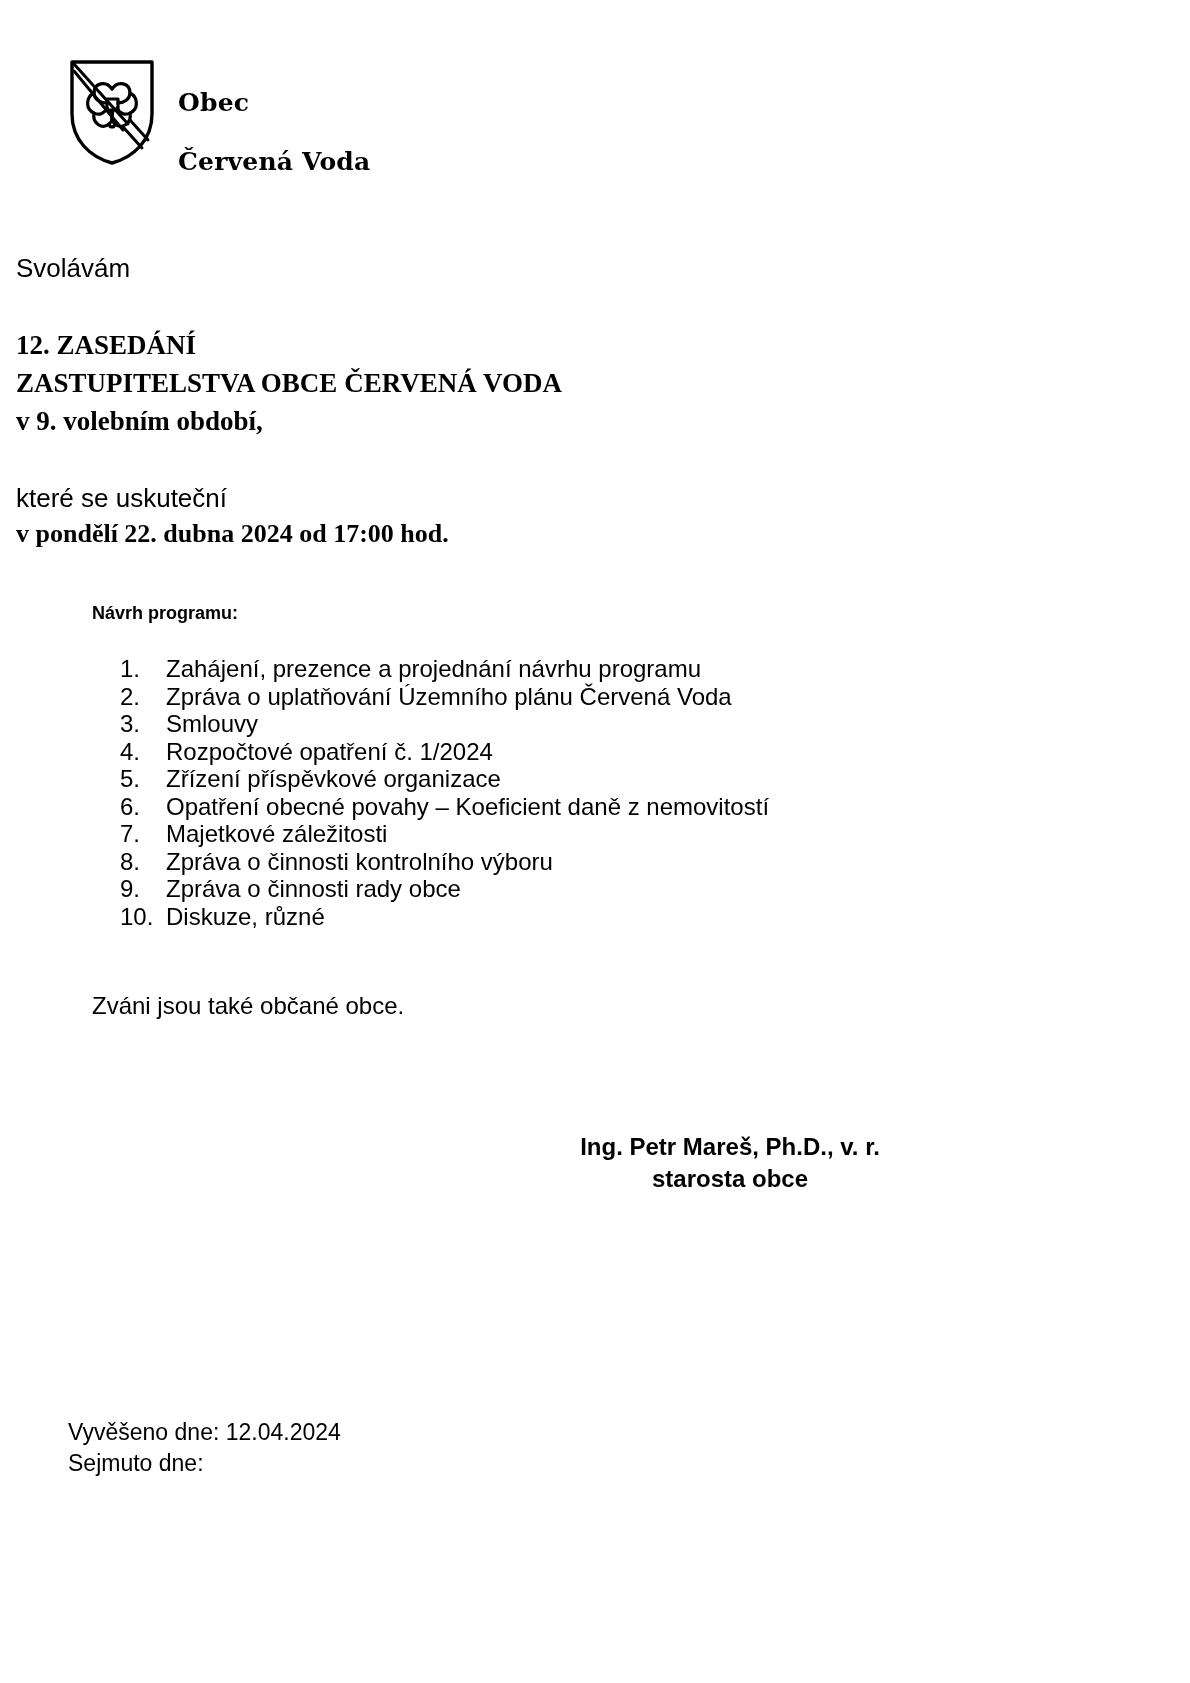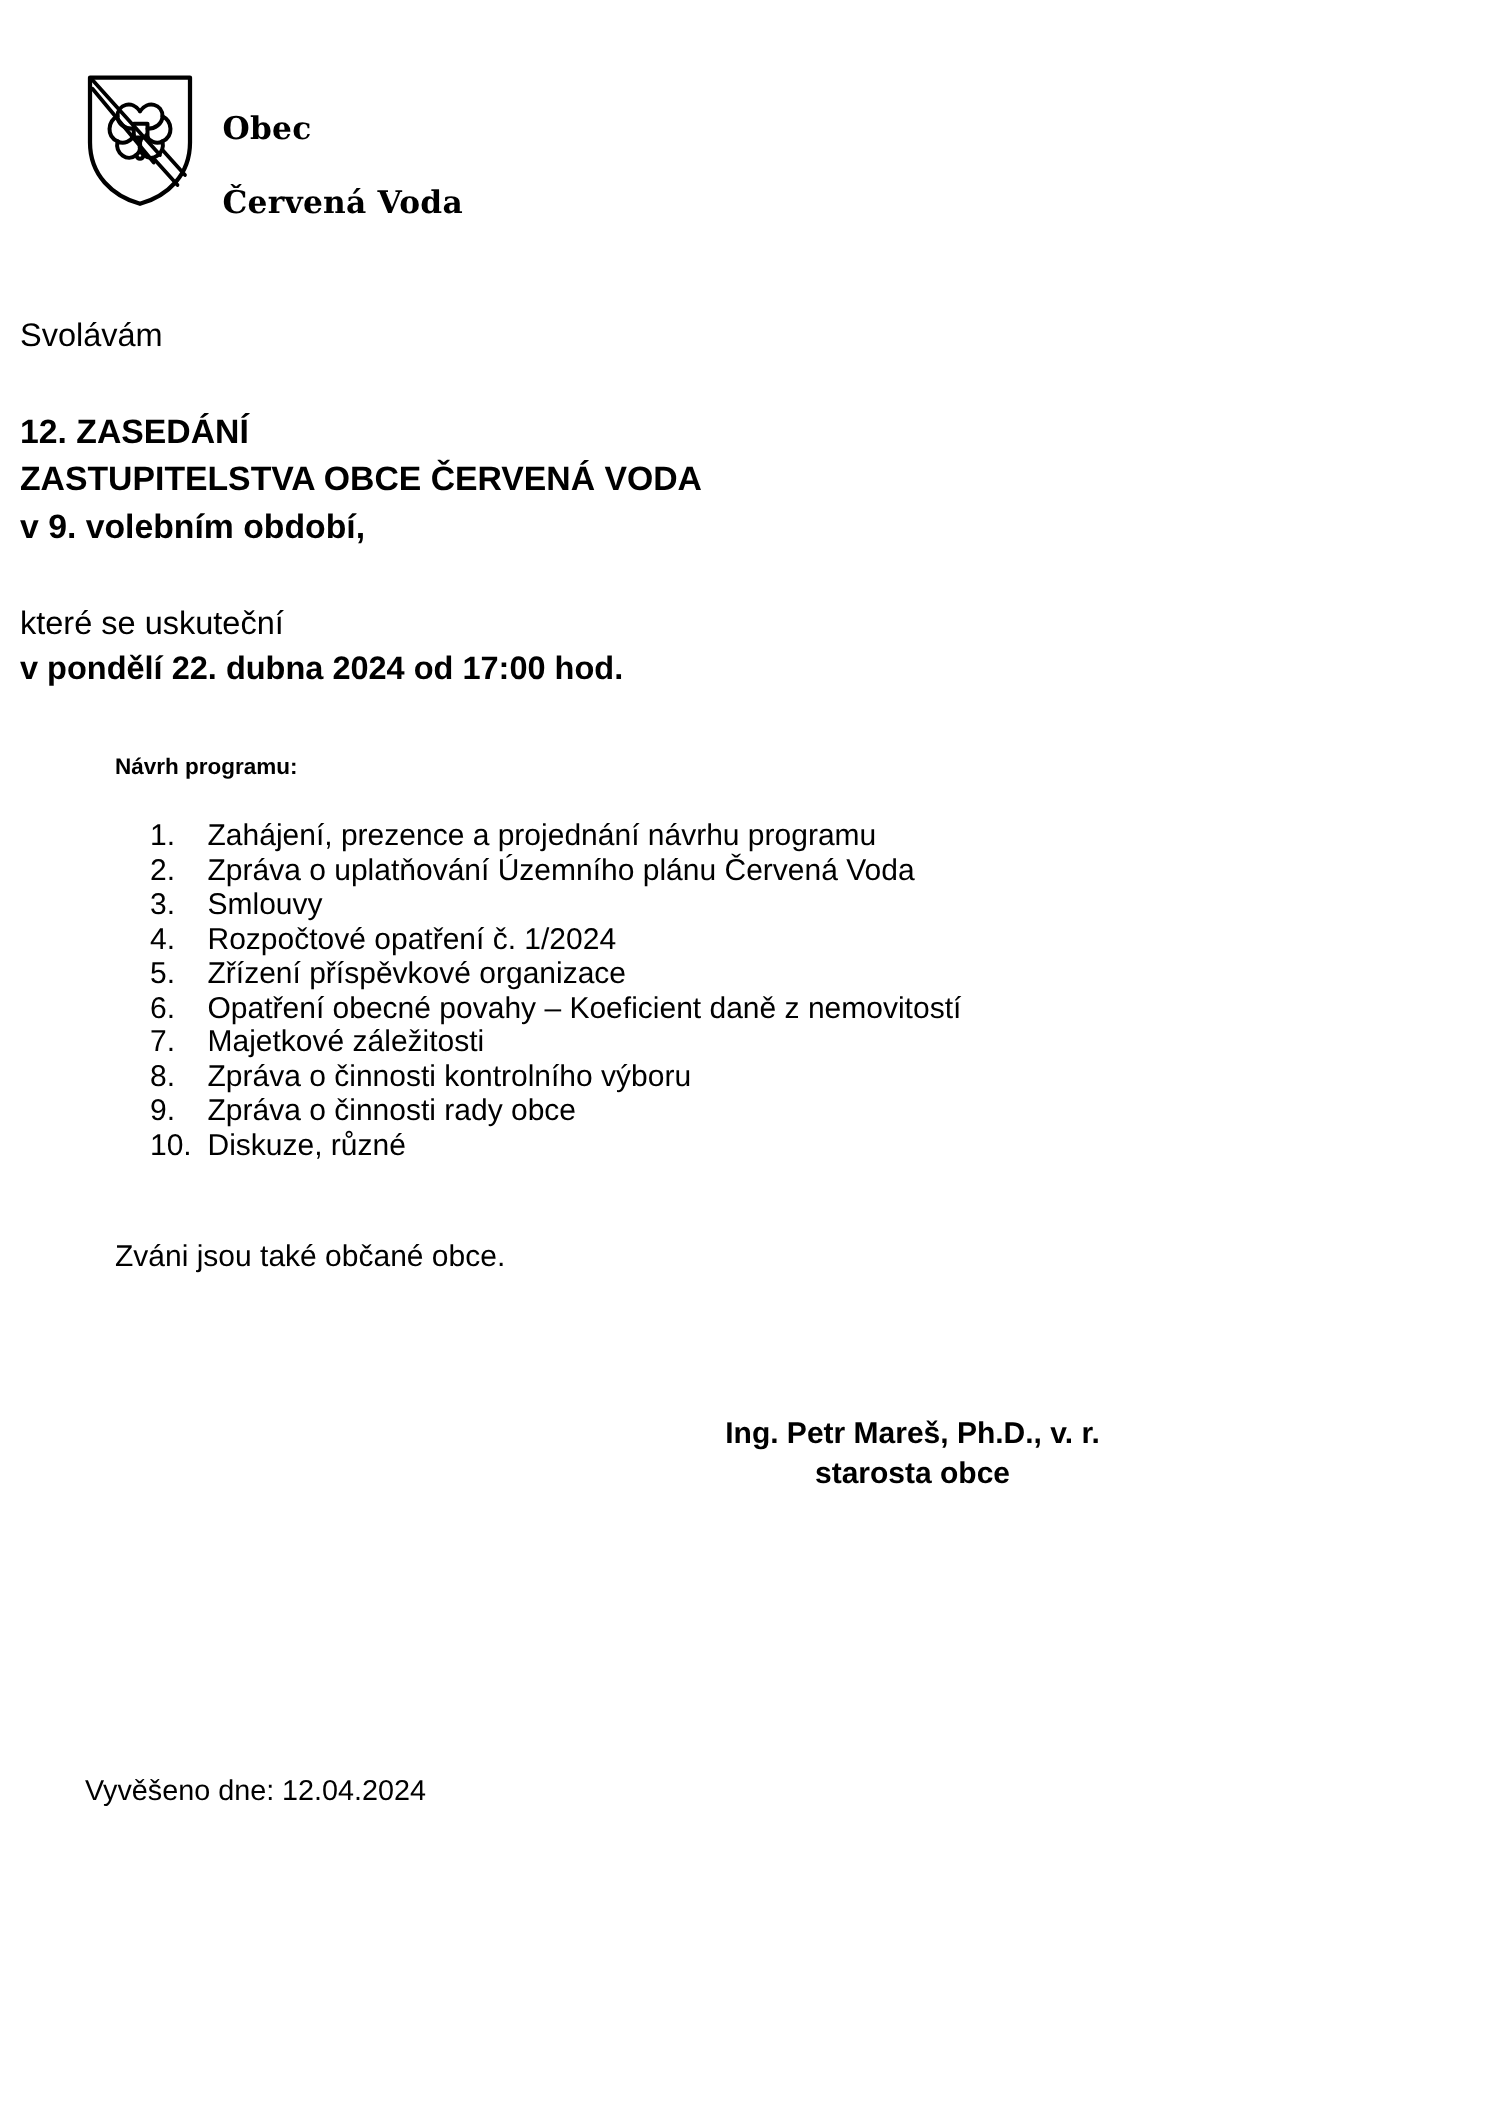--- a/index.html
+++ b/index.html
@@ -57,20 +57,21 @@
     text-align: left;
     margin-top: 32px;
   }
   .line {
     font-size: 26px;
     line-height: 36px;
     white-space: pre;
   }
   .line.bold {
     font-weight: 700;
+    font-family: Liberation Serif, serif;
   }
   .line.big {
     font-size: 27px;
     line-height: 38px;
   }
   .spacer-md { height: 40px; }
 
   
   .program-heading {
     position: absolute;
@@ -234,15 +235,16 @@
 
   <div class="citizens">Zváni jsou také občané obce.</div>
 
   <div class="signature">
     <div class="sig-line">Ing. Petr Mareš, Ph.D., v. r.</div>
     <div class="sig-line">starosta obce</div>
   </div>
 
   <div class="footer">
     <div>Vyvěšeno dne: 12.04.2024</div>
+    <div>Sejmuto dne:</div>
   </div>
 
 </div>
 
 </body></html>

